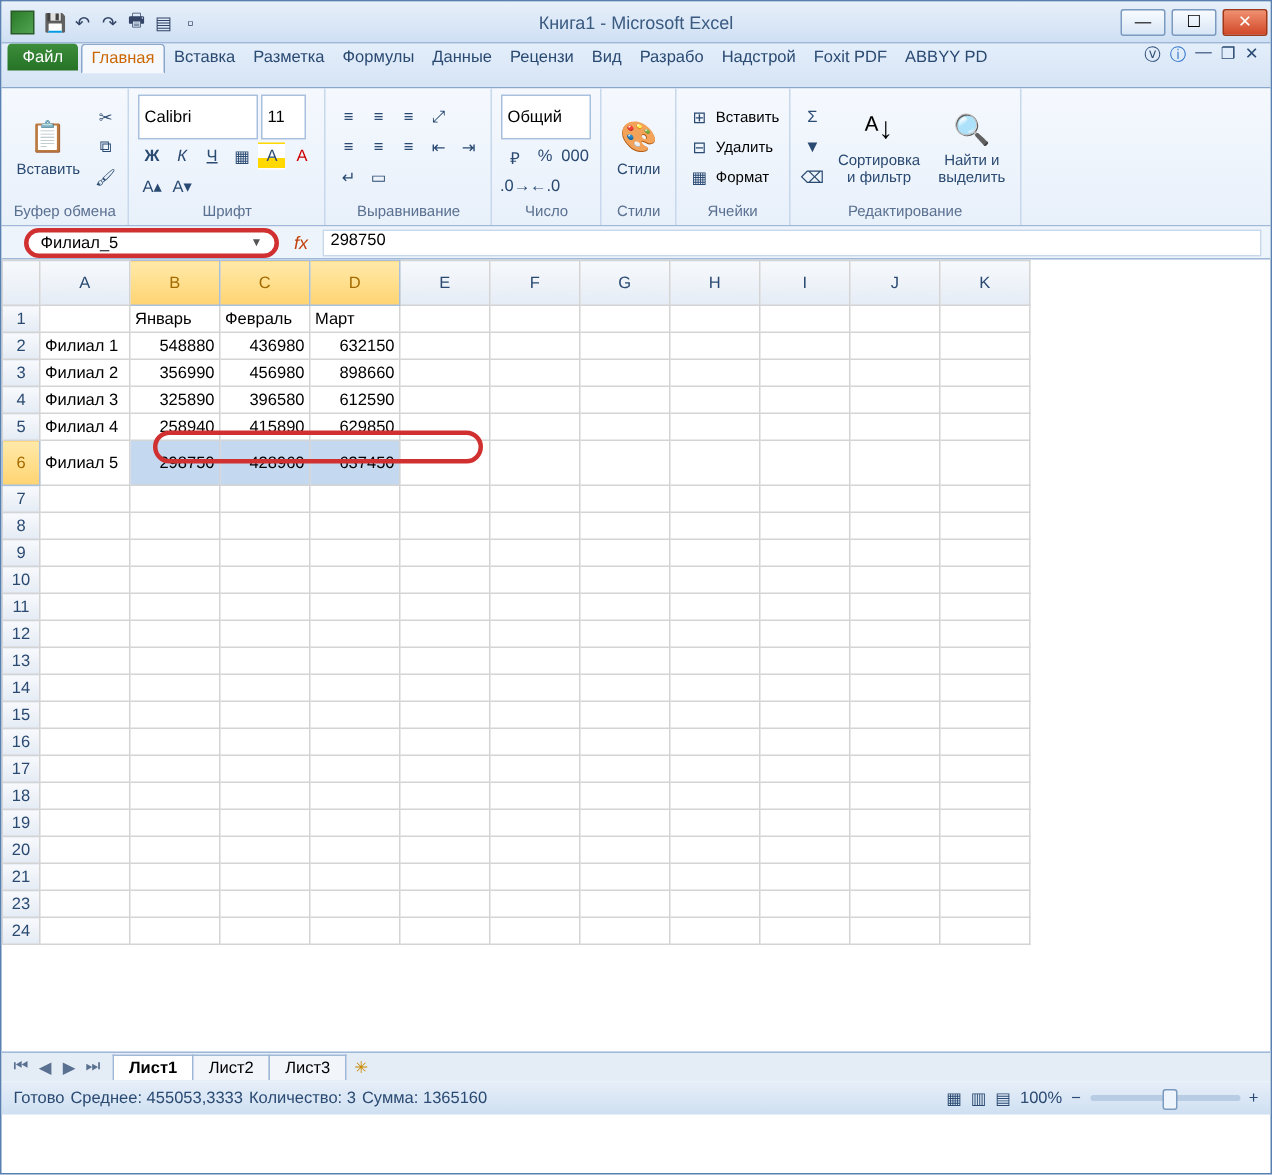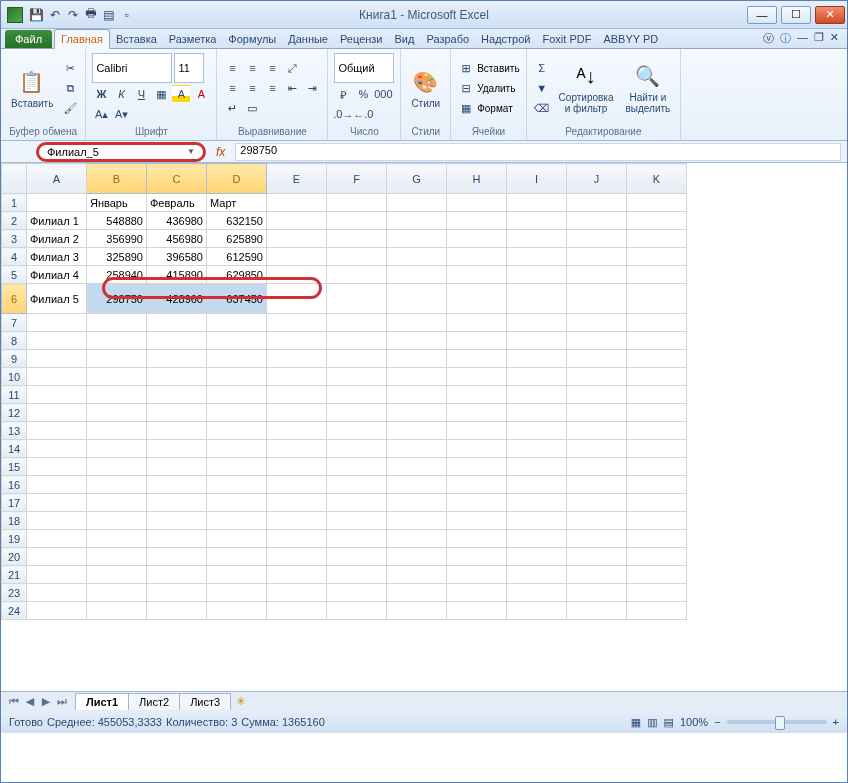--- a/index.html
+++ b/index.html
@@ -5,38 +5,38 @@
 * { box-sizing: border-box; margin: 0; padding: 0; user-select: none; }
 body { font-family: "Segoe UI", Tahoma, sans-serif; font-size: 11px; background: #fff; width: 848px; height: 783px; overflow: hidden; border: 1px solid #5880b0; }
 .titlebar { height: 28px; background: linear-gradient(#e8f0fa,#cfe0f4); display: flex; align-items: center; border-bottom: 1px solid #9fb8d8; position:relative; }
 .titlebar .excel-logo{width:16px;height:16px;margin:0 6px;background:linear-gradient(135deg,#2a7a2a,#51a351);border:1px solid #2a5a2a}
 .qat{display:flex;gap:2px}
 .qat span{width:16px;height:16px;display:flex;align-items:center;justify-content:center;color:#346;font-size:12px}
 .title-text{position:absolute;left:50%;transform:translateX(-50%);color:#3a5a80;font-size:12px}
 .win-controls{margin-left:auto;display:flex}
 .win-controls span{width:30px;height:18px;margin:0 2px;display:flex;align-items:center;justify-content:center;border:1px solid #7a9ac0;border-radius:2px;font-size:11px;background:linear-gradient(#f8fbff,#d8e6f5)}
 .win-controls .close{background:linear-gradient(#f09070,#d04828);color:#fff;border-color:#a03818}
-.tabs{height:20px;background:linear-gradient(#e4eefb,#d6e4f4);display:flex;align-items:center;border-bottom:1px solid #8ba8cc;padding-left:4px}
+.tabs{height:30px;background:linear-gradient(#e4eefb,#d6e4f4);display:flex;align-items:flex-start;border-bottom:1px solid #8ba8cc;padding-left:4px}
 .tabs .file{background:linear-gradient(#3c8d3c,#267326);color:#fff;padding:3px 10px;border-radius:3px 3px 0 0;font-size:11px;margin-right:2px}
 .tabs .tab{padding:3px 6px;font-size:11px;color:#2a4a72;cursor:default}
 .tabs .tab.active{background:#f5f9fe;border:1px solid #8ba8cc;border-bottom:1px solid #f5f9fe;margin-bottom:-1px;border-radius:3px 3px 0 0;color:#cc6600}
 .tab-help{margin-left:auto;display:flex;gap:6px;padding-right:8px;color:#2a4a72}
 .ribbon{height:92px;background:linear-gradient(#f5f9fe,#e8f0fa);border-bottom:1px solid #9fb8d8;display:flex}
 .group{border-right:1px solid #c8d8ec;padding:2px 6px;display:flex;flex-direction:column}
 .group-body{flex:1;display:flex;align-items:center;gap:4px}
 .group-label{text-align:center;font-size:10px;color:#5a7090;padding:1px 0}
 .big-btn{display:flex;flex-direction:column;align-items:center;gap:2px;padding:2px 4px}
 .big-btn .ic{width:28px;height:28px;display:flex;align-items:center;justify-content:center;font-size:20px}
 .big-btn span{font-size:10px;color:#2a4a72;text-align:center;line-height:1.1}
 .mini-col{display:flex;flex-direction:column;gap:2px}
 .mini-row{display:flex;gap:2px;align-items:center}
 .mini-btn{width:18px;height:18px;display:flex;align-items:center;justify-content:center;font-size:11px;color:#2a4a72;border:1px solid transparent}
 .sel{border:1px solid #a8bfde;background:#fff;height:30px;font-size:11px;padding:0 3px}
 .formula-bar{height:22px;display:flex;align-items:center;border-bottom:1px solid #9fb8d8;background:#eef4fb}
-.name-box{width:170px;height:20px;margin-left:35px;border:3px solid #d03030;border-radius:12px;display:flex;align-items:center;background:#fff;padding:0 8px;font-size:11px;justify-content:space-between}
+.name-box{width:170px;height:20px;margin-left:15px;border:3px solid #d03030;border-radius:12px;display:flex;align-items:center;background:#fff;padding:0 8px;font-size:11px;justify-content:space-between}
 .name-box .dd{color:#555;font-size:8px}
 .fx{margin:0 10px;font-style:italic;color:#c2410c;font-size:12px}
 .formula-input{flex:1;height:18px;border:1px solid #c8d8ec;background:#fff;padding:0 4px;font-size:11px;margin-right:6px}
 .grid-wrap{position:relative;height:528px;overflow:hidden}
 table{border-collapse:collapse;table-layout:fixed}
 th,td{border:1px solid #d4d4d4;height:18px;font-size:11px;padding:0 3px;background:#fff}
 th{background:linear-gradient(#f7f9fc,#e5ecf5);color:#2a4a72;font-weight:normal;text-align:center}
 th.corner{width:25px;background:linear-gradient(#f7f9fc,#e5ecf5)}
 th.col{width:60px}
 th.row{width:25px}
@@ -275,21 +275,21 @@
           <td class=""></td>
           <td class=""></td>
           <td class=""></td>
           <td class=""></td>
         </tr>
         <tr>
           <th class="row">3</th>
           <td class="txt">Филиал 2</td>
           <td class="num">356990</td>
           <td class="num">456980</td>
-          <td class="num">625890</td>
+          <td class="num">898660</td>
           <td class=""></td>
           <td class=""></td>
           <td class=""></td>
           <td class=""></td>
           <td class=""></td>
           <td class=""></td>
           <td class=""></td>
         </tr>
         <tr>
           <th class="row">4</th>

